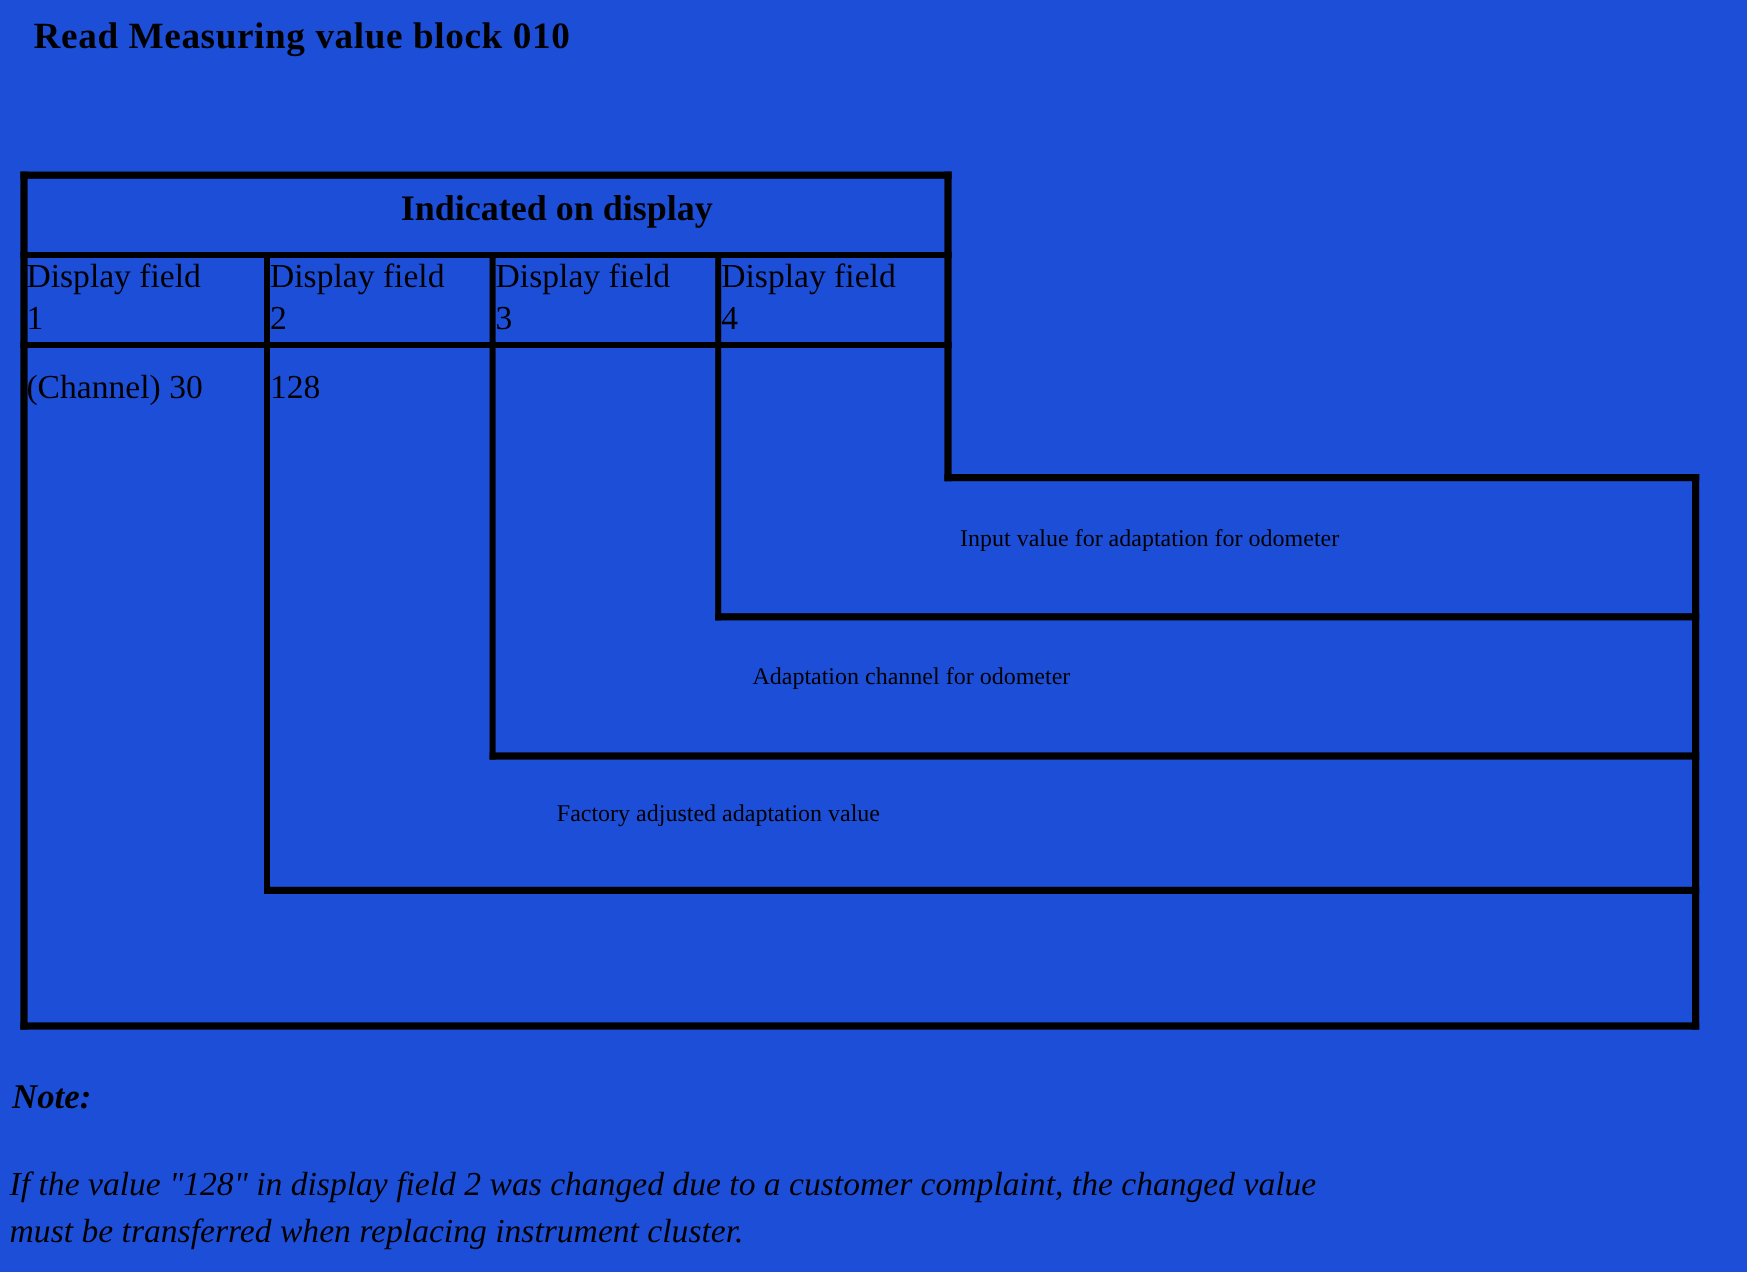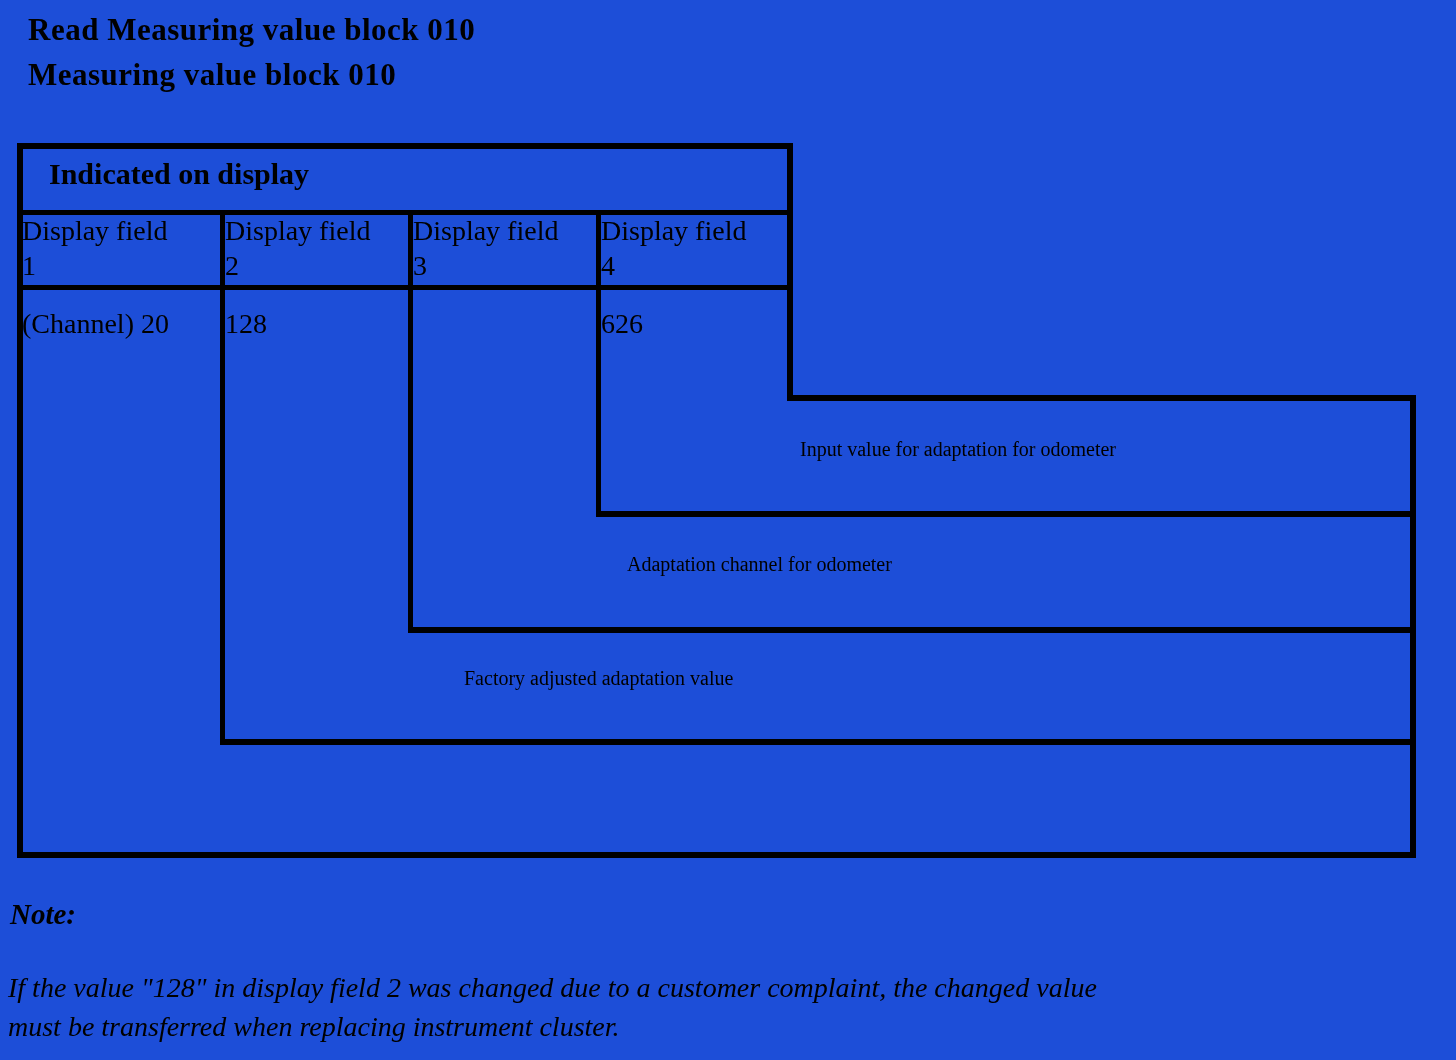--- a/index.html
+++ b/index.html
@@ -15,22 +15,21 @@
   .line { position: absolute; background: #000000; }
   .txt  { position: absolute; white-space: nowrap; }
   .title {
     font-size: 31px;
     font-weight: bold;
     letter-spacing: 0.5px;
   }
   .caption {
     font-size: 30px;
     font-weight: bold;
-    text-align: left;
-    margin-left: 32px;
+    text-align: right;
   }
   .cell {
     position: absolute;
     text-align: left;
     font-size: 28px;
     line-height: 35px;
   }
   .annot { font-size: 20px; }
   .note-label {
     font-size: 29px;
@@ -43,21 +42,20 @@
     font-style: italic;
     line-height: 39px;
   }
 </style>
 </head>
 <body>
 
 <div class="page">
 
   <div class="txt title" style="left:28px; top:12px;">Read Measuring value block 010</div>
-  <div class="txt title" style="left:28px; top:57px;">Measuring value block 010</div>
 
   <div class="line" style="left:17px;  top:143px; width:776px;  height:6px;"></div>
   <div class="line" style="left:17px;  top:210px; width:776px;  height:5px;"></div>
   <div class="line" style="left:17px;  top:285px; width:776px;  height:5px;"></div>
   <div class="line" style="left:787px; top:395px; width:629px;  height:6px;"></div>
   <div class="line" style="left:596px; top:511px; width:820px;  height:6px;"></div>
   <div class="line" style="left:408px; top:627px; width:1008px; height:6px;"></div>
   <div class="line" style="left:220px; top:739px; width:1196px; height:6px;"></div>
   <div class="line" style="left:17px;  top:852px; width:1399px; height:6px;"></div>
 
@@ -80,23 +78,22 @@
   </div>
   <div class="cell" style="left:413px; top:213px; width:183px;">
     <div>Display field</div>
     <div>3</div>
   </div>
   <div class="cell" style="left:601px; top:213px; width:186px;">
     <div>Display field</div>
     <div>4</div>
   </div>
 
-  <div class="cell" style="left:22px;  top:306px; width:196px;">(Channel) 20</div>
+  <div class="cell" style="left:22px;  top:306px; width:196px;">(Channel) 30</div>
   <div class="cell" style="left:225px; top:306px; width:205px;">128</div>
-  <div class="cell" style="left:601px; top:306px; width:186px;">626</div>
 
   <div class="txt annot" style="left:800px; top:438px;">Input value for adaptation for odometer</div>
   <div class="txt annot" style="left:627px; top:553px;">Adaptation channel for odometer</div>
   <div class="txt annot" style="left:464px; top:667px;">Factory adjusted adaptation value</div>
 
   <div class="txt note-label" style="left:10px; top:898px;">Note:</div>
   <div class="note-body" style="left:8px; top:968px;">
     <div>If the value "128" in display field 2 was changed due to a customer complaint, the changed value</div>
     <div>must be transferred when replacing instrument cluster.</div>
   </div>

